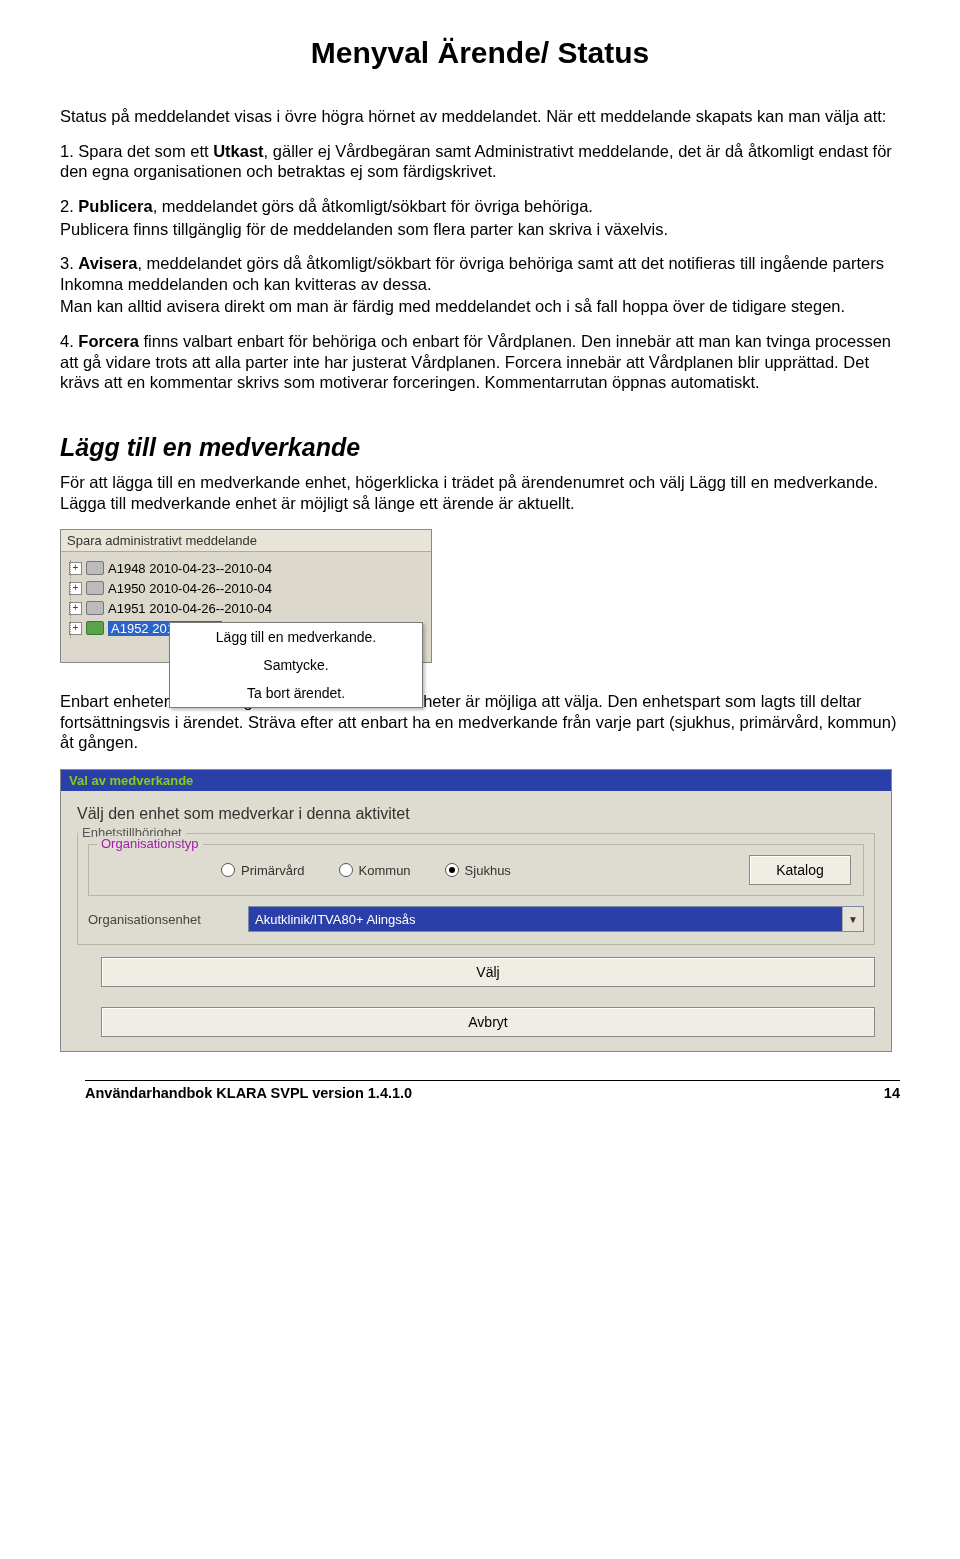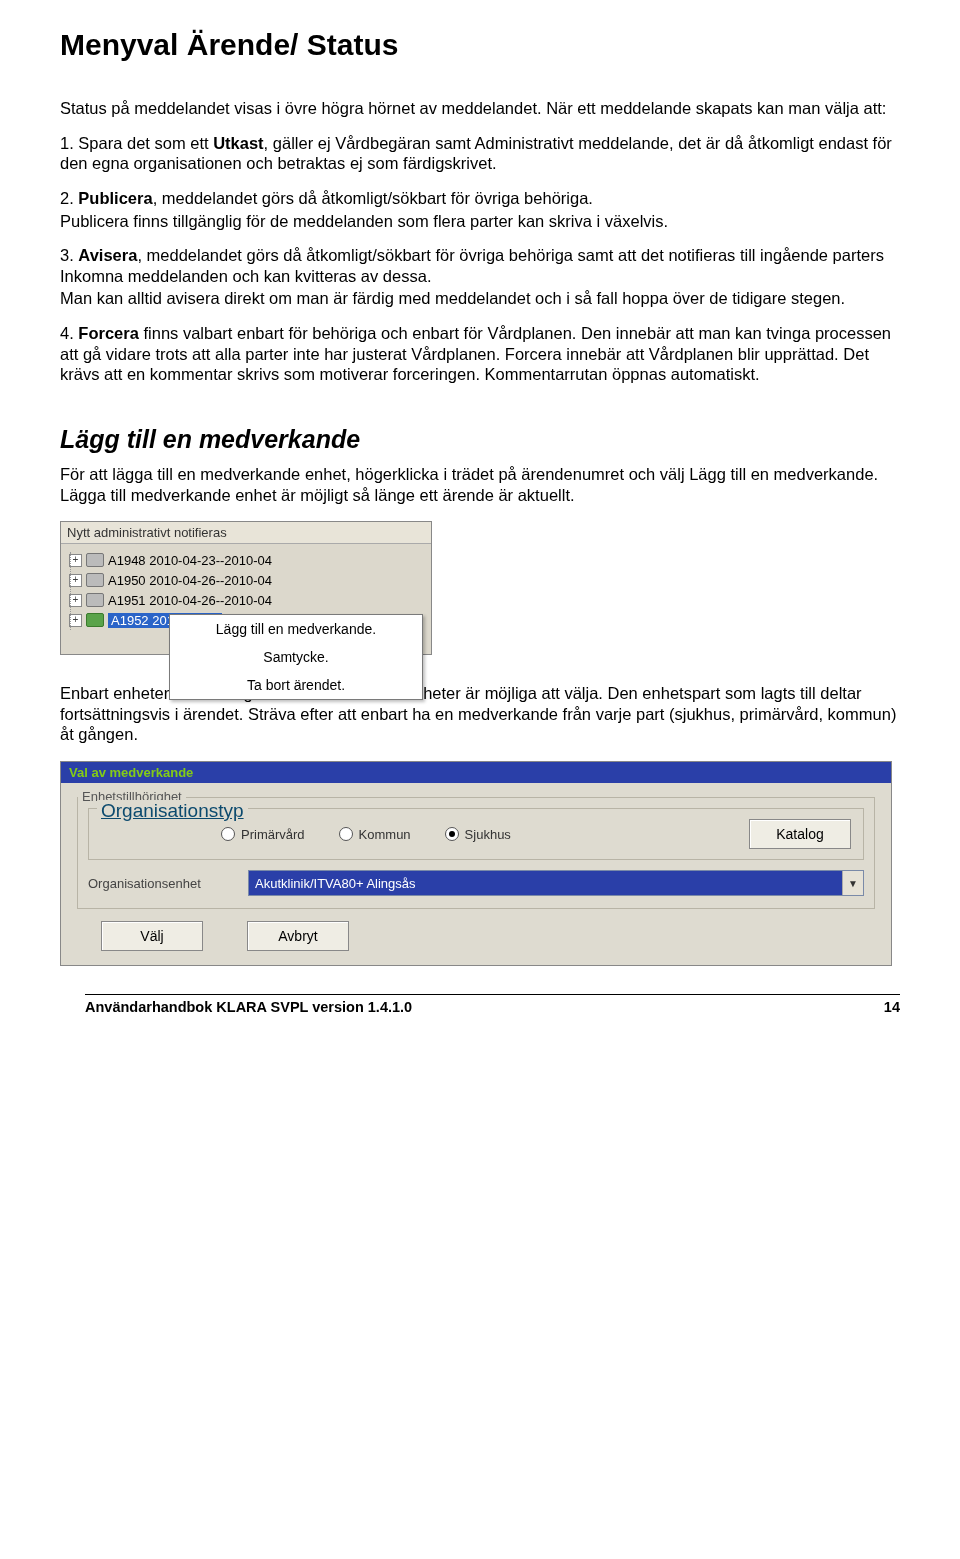--- a/index.html
+++ b/index.html
@@ -10,21 +10,22 @@
     color: #000;
     width: 960px;
   }
   .page {
     padding: 28px 60px 30px 60px;
     box-sizing: border-box;
   }
   h1 {
     font-size: 30px;
     font-weight: bold;
-    margin: 0 0 36px 0;
+    margin: 8px 0 36px 0;
+    text-align: center;
   }
   p {
     font-size: 16.5px;
     line-height: 1.25;
     margin: 0 0 14px 0;
   }
   .section-gap { margin-top: 28px; }
   h2.italic {
     font-size: 25px;
     font-style: italic;
@@ -128,21 +129,21 @@
   }
   .fieldset-inner {
     border: 1px solid #b8b4a6;
     padding: 10px 12px;
     position: relative;
     margin-bottom: 10px;
   }
   .fieldset-inner .legend2 {
     position: absolute; top: -9px; left: 8px;
     background: #dedbd0;
-    padding: 0 4px; font-size: 19px; color: #0c4a6e; text-decoration: underline;
+    padding: 0 4px; font-size: 13px; color: #a21caf;
   }
   .radio-row {
     display: flex; align-items: center; justify-content: space-between;
   }
   .radios { display: flex; gap: 34px; padding-left: 120px; }
   .radio { display: flex; align-items: center; gap: 6px; color: #333; }
   .rdot {
     width: 12px; height: 12px; border-radius: 50%;
     border: 1px solid #555; background: #fff;
     display: flex; align-items: center; justify-content: center;
@@ -171,21 +172,21 @@
     background: #2a3fa8; color: #fff;
     padding: 0 6px; font-size: 13px;
     flex: 1; height: 100%; display: flex; align-items: center;
   }
   .dd-arrow {
     width: 20px; height: 100%;
     background: #e6e2d6; border-left: 1px solid #aaa;
     display: flex; align-items: center; justify-content: center;
     color: #333; font-size: 10px;
   }
-  .btn-row { display: flex; gap: 20px; margin-top: 12px; }
+  .btn-row { display: flex; gap: 20px; margin-top: 12px; flex-direction: column; }
 
   .footer {
     border-top: 1.5px solid #000;
     margin-top: 28px;
     padding-top: 4px;
     display: flex; justify-content: space-between;
     font-size: 14.5px;
     font-weight: bold;
     font-family: Arial, sans-serif;
     margin-left: 25px;
@@ -217,21 +218,21 @@
   <p>
     <span>4. </span><b>Forcera</b><span> finns valbart enbart för behöriga och enbart för Vårdplanen. Den innebär att man kan tvinga processen att gå vidare trots att alla parter inte har justerat Vårdplanen. Forcera innebär att Vårdplanen blir upprättad. Det krävs att en kommentar skrivs som motiverar forceringen. Kommentarrutan öppnas automatiskt.</span>
   </p>
 
   <h2 class="italic">Lägg till en medverkande</h2>
 
   <p>För att lägga till en medverkande enhet, högerklicka i trädet på ärendenumret och välj Lägg till en medverkande. Lägga till medverkande enhet är möjligt så länge ett ärende är aktuellt.</p>
 
   <div class="img-block">
     <div class="shot1">
-      <div class="shot1-header">Nytt administrativt notifieras</div>
+      <div class="shot1-header">Spara administrativt meddelande</div>
       <div class="tree">
         <div class="dotted-vert"></div>
         <div class="tree-row">
           <span class="plusbox">+</span>
           <span class="node-icon"></span>
           <span class="tree-label">A1948 2010-04-23--2010-04</span>
         </div>
         <div class="tree-row">
           <span class="plusbox">+</span>
           <span class="node-icon"></span>
@@ -256,20 +257,21 @@
       </div>
     </div>
   </div>
 
   <p class="section-gap">Enbart enheter som är registrerade som SVPL-enheter är möjliga att välja. Den enhetspart som lagts till deltar fortsättningsvis i ärendet. Sträva efter att enbart ha en medverkande från varje part (sjukhus, primärvård, kommun) åt gången.</p>
 
   <div class="img-block">
     <div class="shot2">
       <div class="titlebar">Val av medverkande</div>
       <div class="dialog-body">
+        <div class="dialog-prompt">Välj den enhet som medverkar i denna aktivitet</div>
 
         <div class="fieldset">
           <span class="legend">Enhetstillhörighet</span>
 
           <div class="fieldset-inner">
             <span class="legend2">Organisationstyp</span>
             <div class="radio-row">
               <div class="radios">
                 <div class="radio">
                   <span class="rdot"></span>

